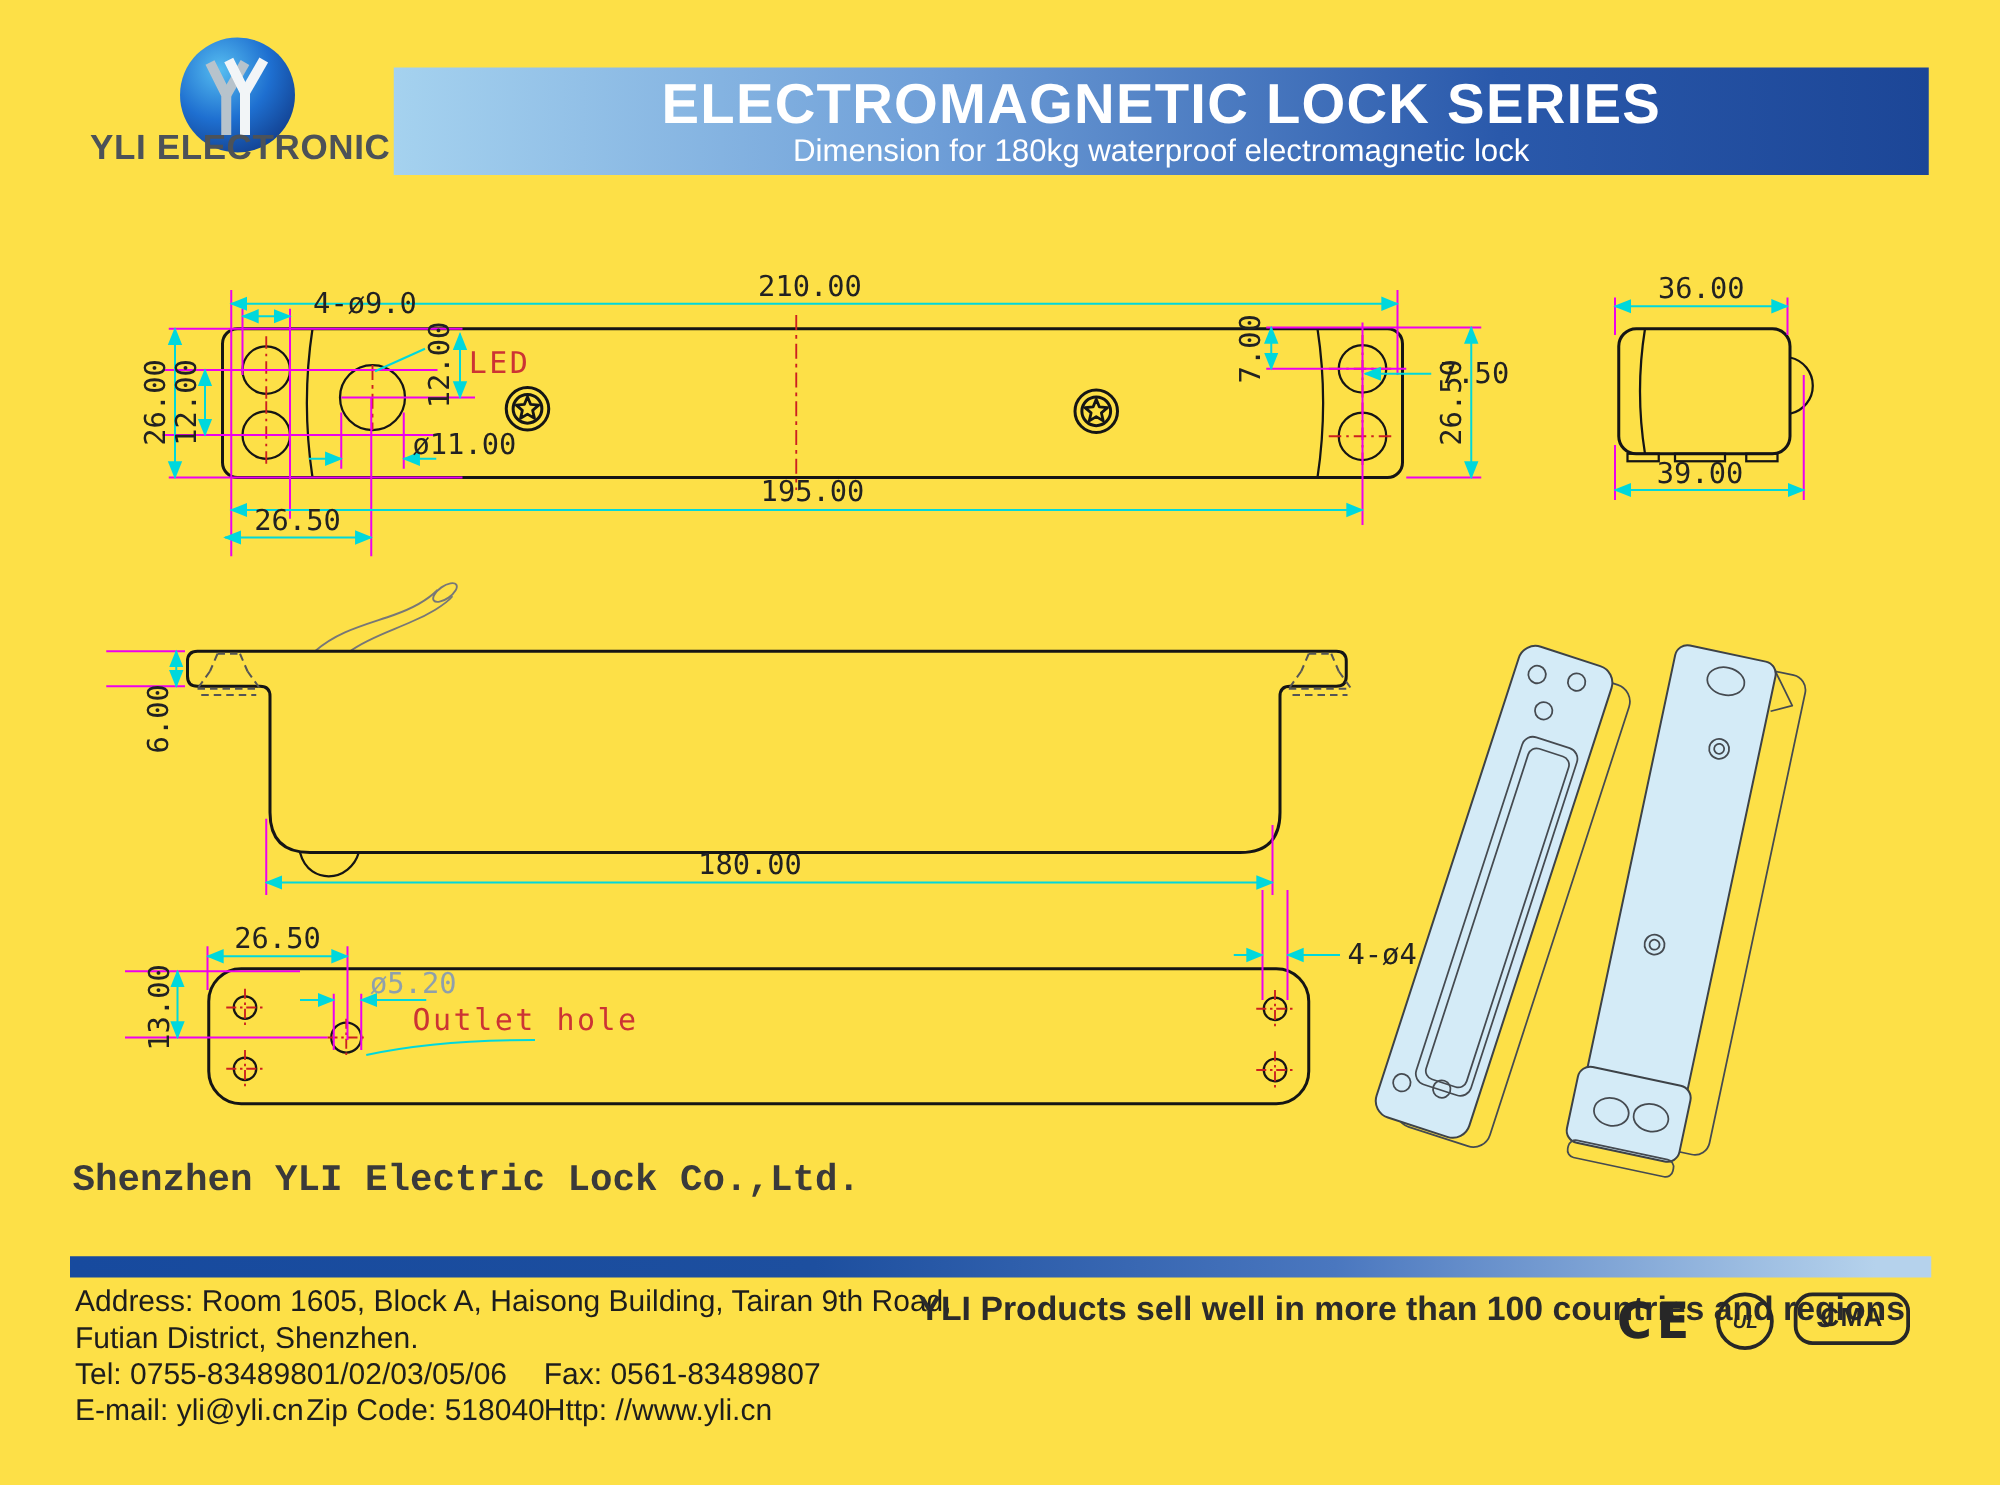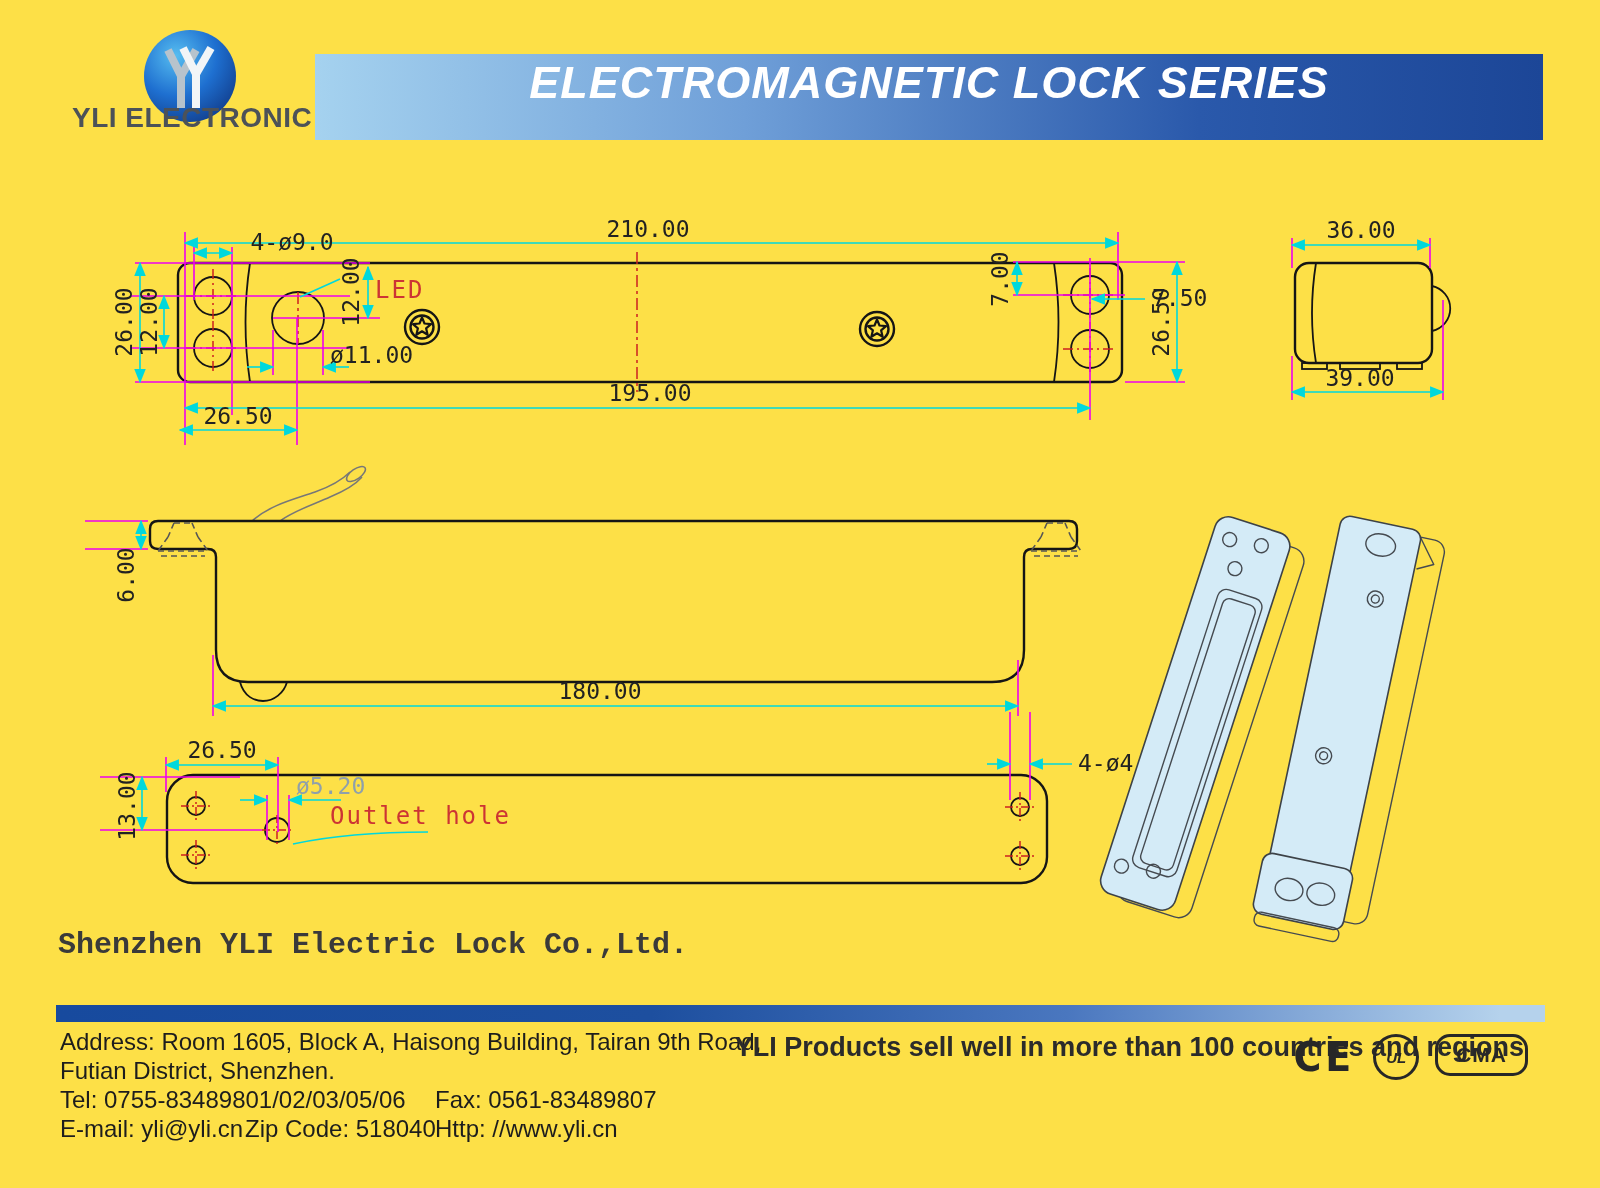--- a/index.html
+++ b/index.html
@@ -4,21 +4,21 @@
 <style>
   html,body{margin:0;padding:0;}
   body{width:1600px;height:1188px;overflow:hidden;font-family:"Liberation Sans",sans-serif;}
   .page{position:relative;width:1600px;height:1188px;background:#fde047;}
 
   
   .logo-svg{position:absolute;left:135px;top:26px;}
   .logo-text{position:absolute;left:72px;top:102px;font-size:28px;font-weight:bold;color:#4c5258;letter-spacing:.5px;}
   .banner{position:absolute;left:315px;top:54px;width:1228px;height:86px;
     background:linear-gradient(90deg,#a5d2ef 0%,#6f9fd8 35%,#2a59ab 72%,#1c4697 100%);
-    color:#fff;text-align:center;font-style:italic;}
+    color:#fff;text-align:center;}
   .banner .title{margin-top:5px;font-size:45px;font-weight:bold;letter-spacing:1px;line-height:48px;}
   .banner .subtitle{font-size:25px;line-height:29px;}
 
   
   .drawing{position:absolute;left:0;top:190px;}
   .ol{stroke:#151515;stroke-width:2.4;fill:none;stroke-linejoin:round;}
   .ol2{stroke:#151515;stroke-width:1.8;fill:none;}
   .cy{stroke:#00d8dc;stroke-width:1.6;fill:none;}
   .mg{stroke:#ee00ee;stroke-width:1.6;fill:none;}
   .rd{stroke:#cc2020;stroke-width:1.5;fill:none;stroke-dasharray:12 4 3 4;}
@@ -66,20 +66,21 @@
       <g stroke="#f2f5f7">
         <path d="M48,22 L61,48 L61,82"></path>
           <path d="M76,22 L61,48"></path>
       </g>
     </g>
   </svg>
   <div class="logo-text">YLI ELECTRONIC</div>
 
   <div class="banner">
     <div class="title">ELECTROMAGNETIC LOCK SERIES</div>
+    <div class="subtitle">Dimension for 180kg waterproof electromagnetic lock</div>
   </div>
 
   <svg class="drawing" width="1600" height="770" viewBox="0 190 1600 770">
     <defs>
       <marker id="ar" viewBox="0 0 10 10" refX="9" refY="5" markerWidth="9" markerHeight="9" orient="auto-start-reverse">
         <path d="M0,1 L10,5 L0,9 z" fill="#00d8dc"></path>
       </marker>
       <g id="torx">
         <circle r="17" class="ol" stroke-width="3.6"></circle>
         <circle r="11.5" class="ol" stroke-width="2.4"></circle>

